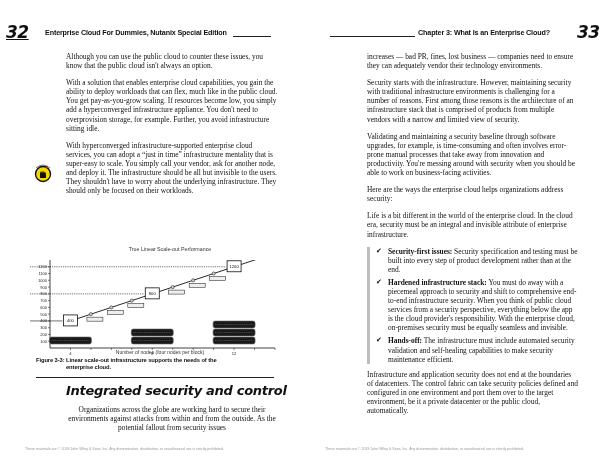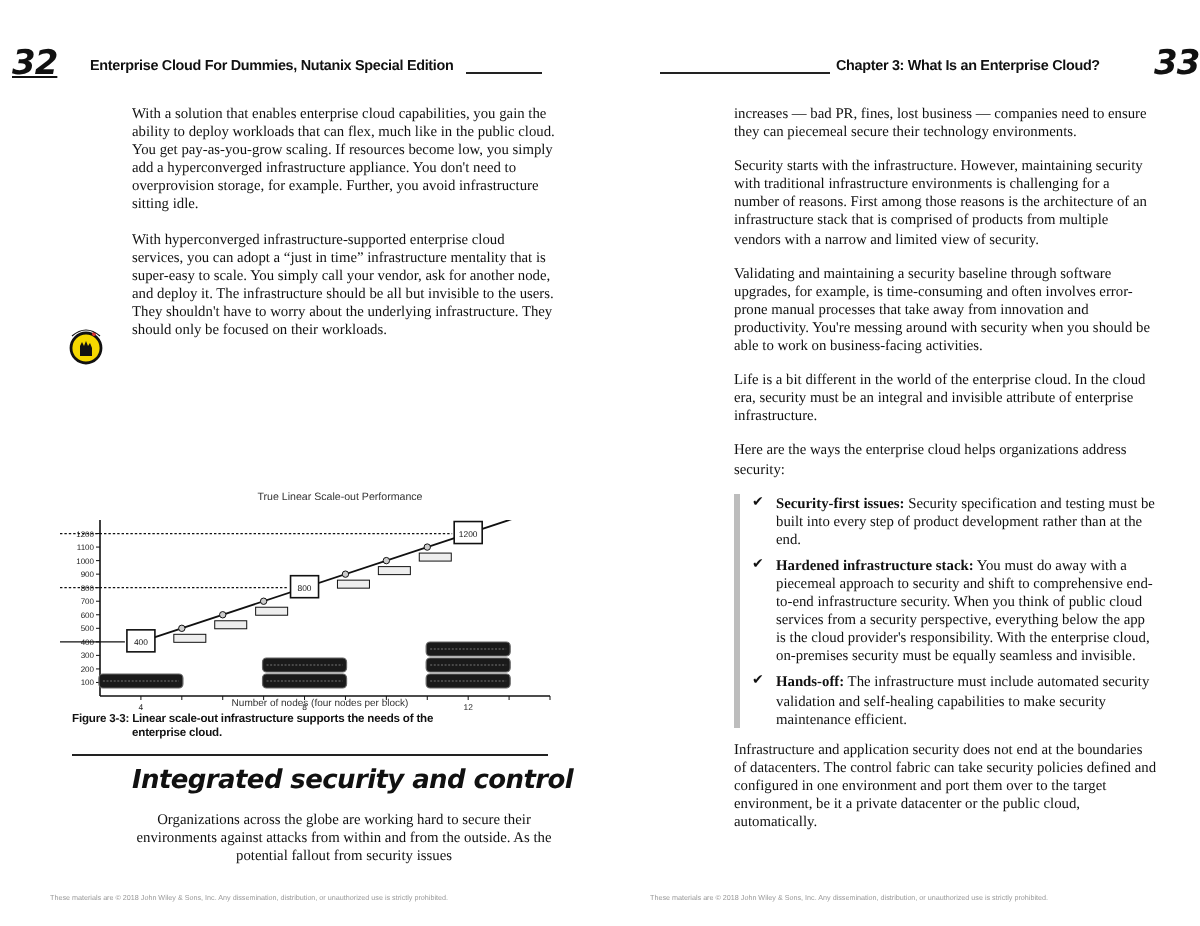--- a/index.html
+++ b/index.html
@@ -37,20 +37,21 @@
 </style>
 </head>
 <body>
 
 <div class="page left">
   <div class="pnum">32</div>
   <div class="runhead">Enterprise Cloud For Dummies, Nutanix Special Edition</div>
   <div class="rule"></div>
 
   <div class="body" style="top:52px;">
+    <p>Although you can use the public cloud to counter these issues, you know that the public cloud isn't always an option.</p>
     <p>With a solution that enables enterprise cloud capabilities, you gain the ability to deploy workloads that can flex, much like in the public cloud. You get pay-as-you-grow scaling. If resources become low, you simply add a hyperconverged infrastructure appliance. You don't need to overprovision storage, for example. Further, you avoid infrastructure sitting idle.</p>
     <p>With hyperconverged infrastructure-supported enterprise cloud services, you can adopt a “just in time” infrastructure mentality that is super-easy to scale. You simply call your vendor, ask for another node, and deploy it. The infrastructure should be all but invisible to the users. They shouldn't have to worry about the underlying infrastructure. They should only be focused on their workloads.</p>
   </div>
 
   <svg class="icon" viewBox="0 0 20 20">
     <circle cx="10" cy="11" r="7.5" fill="#f5d800" stroke="#111" stroke-width="1.4"></circle>
     <path d="M7 15 L7 10 L8 8 L9 10 L10 7.5 L11 10 L12 8.5 L13 11 L13 15 Z" fill="#111"></path>
     <circle cx="14" cy="4" r="1" fill="#d33"></circle>
     <path d="M3 5 Q10 -1 17 5" fill="none" stroke="#111" stroke-width="0.6"></path>
   </svg>
@@ -147,25 +148,25 @@
 
   <div class="footer">These materials are © 2018 John Wiley &amp; Sons, Inc. Any dissemination, distribution, or unauthorized use is strictly prohibited.</div>
 </div>
 
 <div class="page right">
   <div class="rule"></div>
   <div class="runhead">Chapter 3: What Is an Enterprise Cloud?</div>
   <div class="pnum">33</div>
 
   <div class="body" style="top:52px;">
-    <p>increases — bad PR, fines, lost business — companies need to ensure they can piecemeal secure their technology environments.</p>
+    <p>increases — bad PR, fines, lost business — companies need to ensure they can adequately vendor their technology environments.</p>
     <p>Security starts with the infrastructure. However, maintaining security with traditional infrastructure environments is challenging for a number of reasons. First among those reasons is the architecture of an infrastructure stack that is comprised of products from multiple vendors with a narrow and limited view of security.</p>
     <p>Validating and maintaining a security baseline through software upgrades, for example, is time-consuming and often involves error-prone manual processes that take away from innovation and productivity. You're messing around with security when you should be able to work on business-facing activities.</p>
+    <p>Here are the ways the enterprise cloud helps organizations address security:</p>
     <p>Life is a bit different in the world of the enterprise cloud. In the cloud era, security must be an integral and invisible attribute of enterprise infrastructure.</p>
-    <p>Here are the ways the enterprise cloud helps organizations address security:</p>
     <ul class="bul">
       <li><span class="chk">✔</span><b>Security-first issues:</b><span> Security specification and testing must be built into every step of product development rather than at the end.</span></li>
       <li><span class="chk">✔</span><b>Hardened infrastructure stack:</b><span> You must do away with a piecemeal approach to security and shift to comprehensive end-to-end infrastructure security. When you think of public cloud services from a security perspective, everything below the app is the cloud provider's responsibility. With the enterprise cloud, on-premises security must be equally seamless and invisible.</span></li>
       <li><span class="chk">✔</span><b>Hands-off:</b><span> The infrastructure must include automated security validation and self-healing capabilities to make security maintenance efficient.</span></li>
     </ul>
     <p>Infrastructure and application security does not end at the boundaries of datacenters. The control fabric can take security policies defined and configured in one environment and port them over to the target environment, be it a private datacenter or the public cloud, automatically.</p>
   </div>
 
   <div class="footer">These materials are © 2018 John Wiley &amp; Sons, Inc. Any dissemination, distribution, or unauthorized use is strictly prohibited.</div>
 </div>

